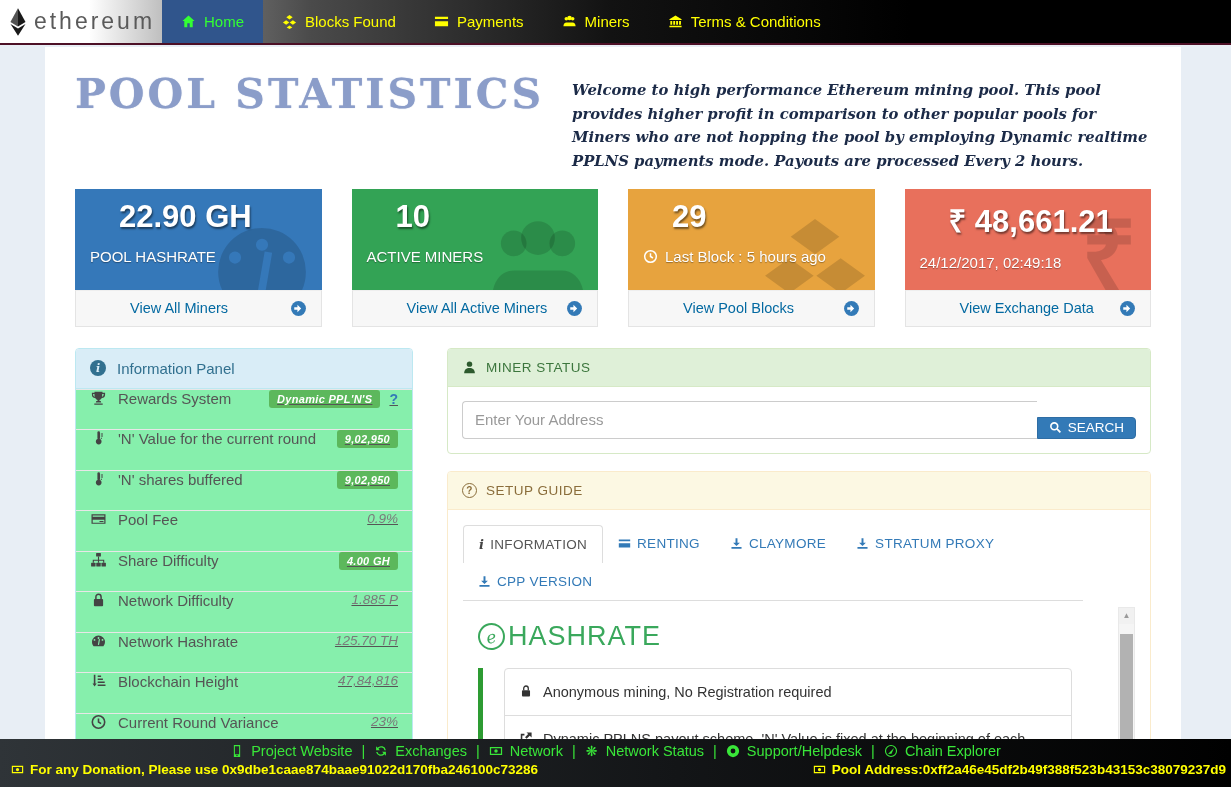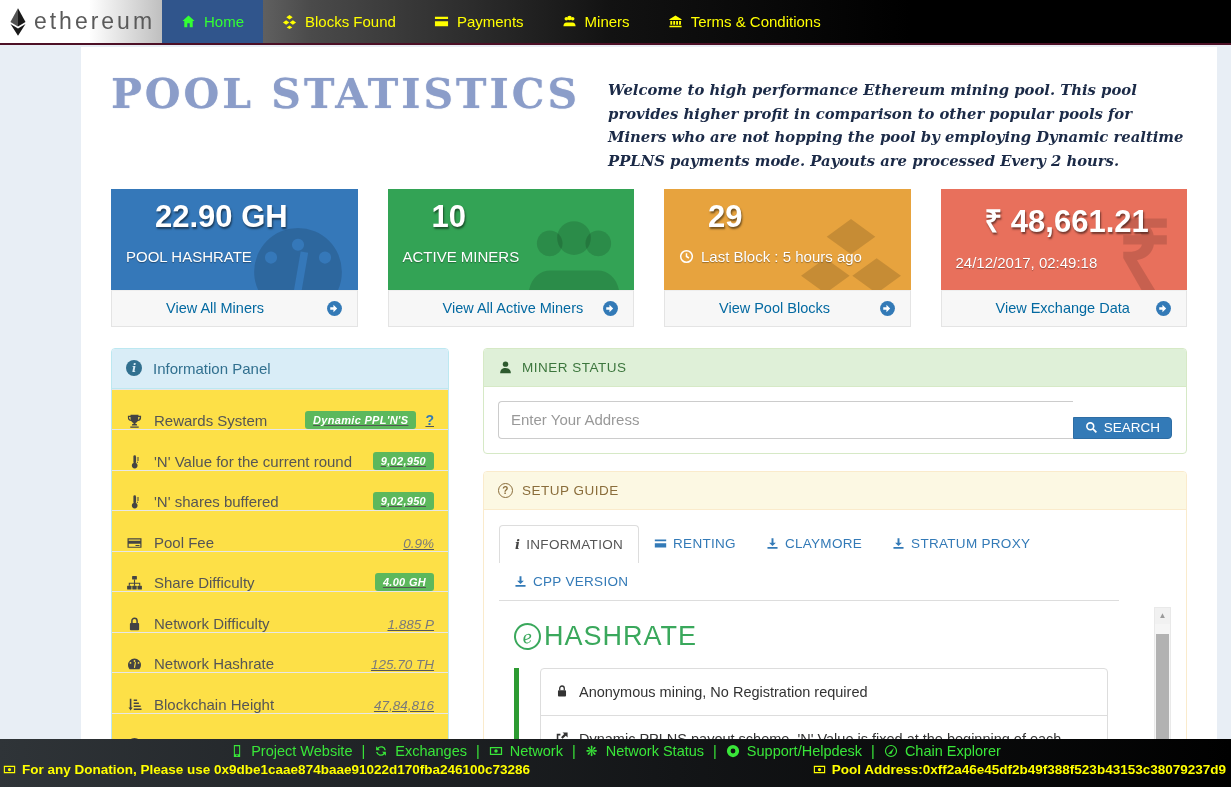--- a/index.html
+++ b/index.html
@@ -14,21 +14,21 @@
   .nav { height:45px; display:flex; align-items:stretch; border-bottom:2px solid #4d1026; }
   .logo { width:162px; background:linear-gradient(90deg,#ffffff 55%,#bfbfbf 100%); display:flex; align-items:center; justify-content:center; gap:5px; }
   .logo-mark { width:22px; height:30px; color:#1a1a1a; }
   .logo-text { font-size:23px; color:#5a5a5a; letter-spacing:3px; font-weight:300; }
   .nav-items { flex:1; display:flex; background:linear-gradient(90deg,#8d8d8d 0%,#4a4a4a 14%,#121212 42%,#000 70%); }
   .nav-item { display:flex; align-items:center; gap:8px; padding:0 19px; color:#ffff00; font-size:15px; cursor:pointer; white-space:nowrap; }
   .nav-item .i { font-size:15px; }
   .nav-item.active { background:#30558c; color:#33ff33; }
 
   
-  .main { position:absolute; top:47px; bottom:0; left:0; right:0; background:#e8eef5;padding-left:36px; }
+  .main { position:absolute; top:47px; bottom:0; left:0; right:0; background:#e8eef5; }
   .container { margin-left:45px; width:1136px; height:100%; background:#fff; padding:27px 30px 0 30px; }
 
   .title-row { display:flex; gap:28px; margin-bottom:16px; }
   .page-title { font-family:"DejaVu Serif", serif; font-size:41px; line-height:1; color:#8b9dc9; font-weight:bold; letter-spacing:3px; text-shadow:0 0 1px #aab8d8; white-space:nowrap; }
   .welcome { flex:1; font-family:"DejaVu Serif", serif; font-style:italic; font-weight:600; color:#1b2a47; font-size:14.8px; line-height:1.6; max-width:712px; margin-top:4px; }
 
   
   .cards { display:grid; grid-template-columns:repeat(4,1fr); gap:30px; margin-bottom:21px; }
   .card-top { height:101px; position:relative; color:#fff; padding:10px 15px; overflow:hidden; }
   .card-value { font-size:31px; font-weight:bold; text-shadow:1px 2px 2px rgba(0,0,0,.5); position:relative; z-index:1; white-space:nowrap;margin-left:29px; }
@@ -41,21 +41,21 @@
 
   
   .cols { display:flex; gap:34px; }
   .left-col { width:338px; flex:none; }
   .right-col { flex:1; }
 
   
   .info-panel { border:1px solid #bce8f1; border-radius:4px; background:#fff; }
   .info-header { background:#d9edf7; color:#31708f; padding:11px 14px; font-size:15px; display:flex; align-items:center; gap:11px; border-bottom:1px solid #bce8f1; border-radius:3px 3px 0 0; }
   .circle-i { width:16px; height:16px; border-radius:50%; background:#31708f; color:#d9edf7; font-family:"DejaVu Serif", serif; font-style:italic; font-weight:bold; font-size:11px; display:flex; align-items:center; justify-content:center; }
-  .info-row { display:flex; align-items:flex-end; padding:0 14px; height:40.5px; border-top:1px solid #e7e7e7; font-size:15px; color:#555; background:#fde047; }
+  .info-row { display:flex; align-items:flex-start; padding:0 14px; height:40.5px; border-top:1px solid #e7e7e7; font-size:15px; color:#555; background:#86efac; }
   .info-row:first-of-type { border-top:none; }
   .row-icon { width:17px; font-size:16px; color:#444; margin-right:11px; }
   .row-right { margin-left:auto; display:flex; align-items:center;text-decoration:underline; }
   .badge { background:#5cb85c; color:#fff; font-size:11px; font-weight:bold; font-style:italic; padding:3px 8px; border-radius:3px; letter-spacing:.3px; }
   .ival { color:#7a7a7a; font-style:italic; font-size:13.5px; }
   .help-q { color:#337ab7; font-weight:bold; font-size:14px; margin-left:9px; cursor:pointer; }
 
   
   .miner-panel { border:1px solid #d6e9c6; border-radius:4px; margin-bottom:17px; background:#fff; }
   .miner-header { background:#dff0d8; color:#3c763d; padding:11px 14px; font-size:13.5px; letter-spacing:.5px; display:flex; align-items:center; gap:9px; border-bottom:1px solid #d6e9c6; border-radius:3px 3px 0 0; }
@@ -90,21 +90,21 @@
   .scrollbar { position:absolute; top:97px; bottom:0; right:15px; width:17px; background:#f5f5f5; border:1px solid #e9e9e9; }
   .sb-btn { height:16px; display:flex; align-items:center; justify-content:center; color:#9a9a9a; font-size:8px; background:#f1f1f1; cursor:pointer; }
   .sb-thumb { position:absolute; top:26px; bottom:0; left:1px; right:1px; background:#b2b2b2; cursor:grab; }
 
   
   .footer { position:absolute; left:0; right:0; bottom:0; height:48px; background:linear-gradient(90deg,#2f3438 0%,#131517 55%,#000 100%); z-index:20; }
   .f-row1 { display:flex; justify-content:center; align-items:center; gap:9px; padding-top:4px; color:#39e639; font-size:14.5px; }
   .f-link { display:flex; align-items:center; gap:7px; cursor:pointer; color:#39e639; }
   .f-link .i { font-size:14px; }
   .f-sep { color:#39e639; }
-  .f-row2 { display:flex; justify-content:space-between; align-items:flex-end; padding:3px 5px 0 3px; color:#ffff00; font-size:13.5px; font-weight:bold; }
+  .f-row2 { display:flex; justify-content:space-between; align-items:flex-end; padding:3px 5px 0 11px; color:#ffff00; font-size:13.5px; font-weight:bold; }
   .f-addr { display:flex; align-items:center; gap:6px; }
   .f-addr .i { font-size:13px; }
 </style>
 </head>
 <body>
 
 <div class="nav">
   <div class="logo">
     <span class="i logo-mark">
       <svg viewBox="0 0 16 24">

